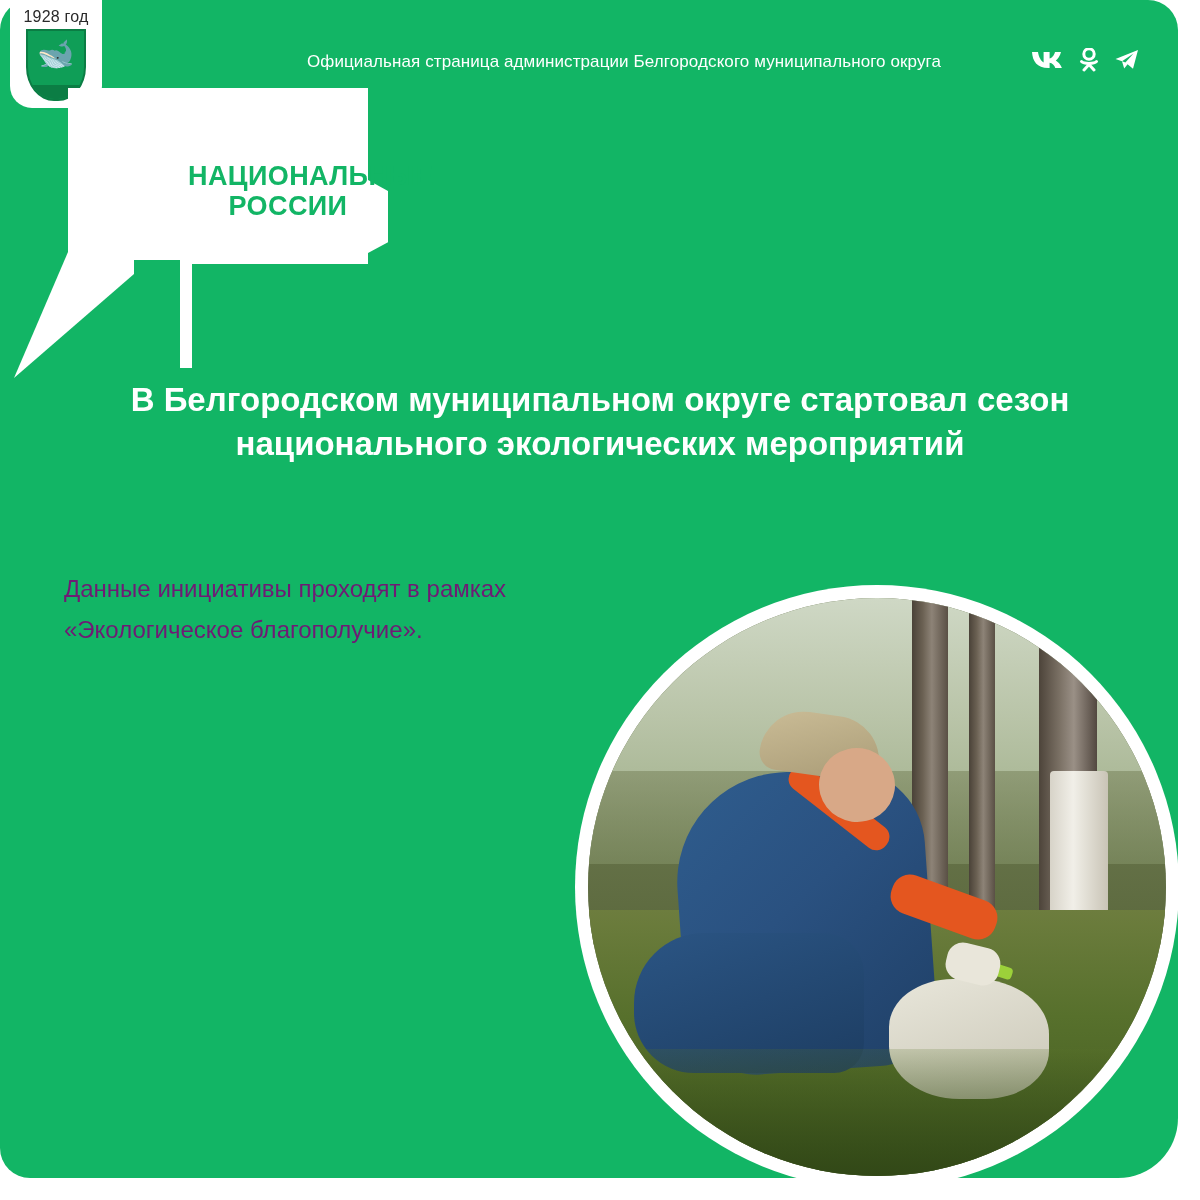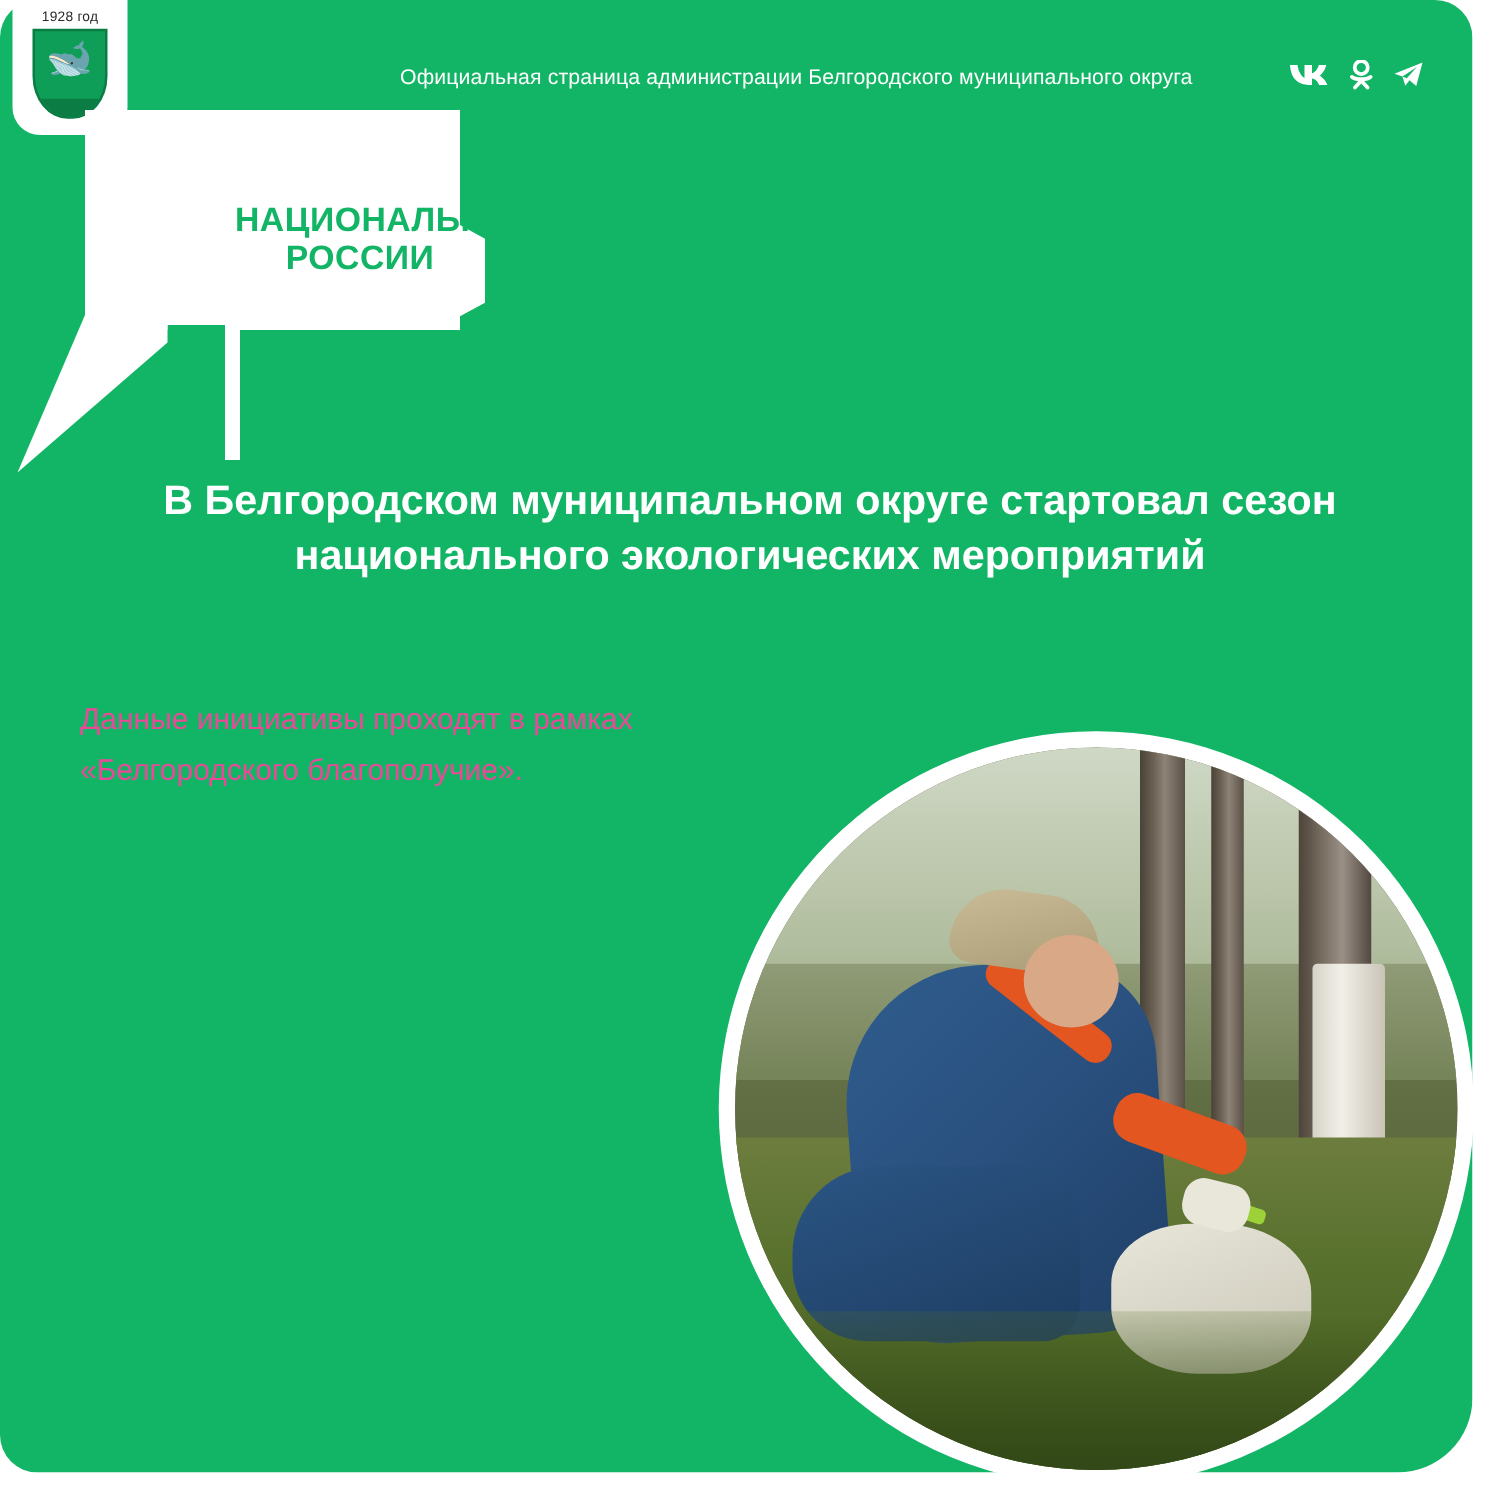--- a/index.html
+++ b/index.html
@@ -62,21 +62,21 @@
     background: #ffffff;
     border-bottom-left-radius: 22px;
     border-bottom-right-radius: 22px;
     display: flex;
     flex-direction: column;
     align-items: center;
     padding-top: 8px;
     box-sizing: border-box;
   }
   .emblem-year {
-    font-size: 11px;
+    font-size: 16px;
     color: #2a2a2a;
     letter-spacing: 0.2px;
     margin-bottom: 3px;
     font-family: "Liberation Sans", sans-serif;
   }
   .emblem-shield {
     width: 56px;
     height: 68px;
     background: #0f9e57;
     border: 2px solid #0b7d44;
@@ -100,21 +100,21 @@
     bottom: 0;
     width: 100%;
     height: 14px;
     background: #0b7d44;
   }
 
   
   .header-line {
     position: absolute;
     top: 52px;
-    left: 320px;
+    left: 307px;
     width: 820px;
     display: flex;
     align-items: center;
     justify-content: flex-start;
   }
   .header-text {
     color: #ffffff;
     font-size: 17px;
     letter-spacing: 0.1px;
     white-space: nowrap;
@@ -182,23 +182,23 @@
     font-size: 33px;
     font-weight: bold;
     line-height: 1.32;
     font-family: "Liberation Sans", sans-serif;
   }
 
   
   .body-text {
     position: absolute;
     left: 64px;
-    top: 555px;
+    top: 568px;
     width: 560px;
-    color: #ec4899;
+    color: #701a75;
     font-size: 24px;
     line-height: 1.72;
     font-family: "Liberation Sans", sans-serif;
   }
 
   
   .photo-wrap {
     position: absolute;
     left: 575px;
     top: 585px;
@@ -422,21 +422,21 @@
     <div class="np-title">
       <div>НАЦИОНАЛЬНЫЕ</div>
       <div>РОССИИ</div>
     </div>
   </div>
 
   <div class="headline">В Белгородском муниципальном округе стартовал сезон национального экологических мероприятий</div>
 
   <div class="body-text">
     <div>Данные инициативы проходят в рамках</div>
-    <div>«Белгородского благополучие».</div>
+    <div>«Экологическое благополучие».</div>
   </div>
 
   <div class="photo-wrap">
     <div class="photo-ring"></div>
     <div class="photo">
       <div class="photo-inner">
         <div class="sky"></div>
         <div class="bg-brush"></div>
         <div class="tree t3"></div>
         <div class="tree-white"></div>

